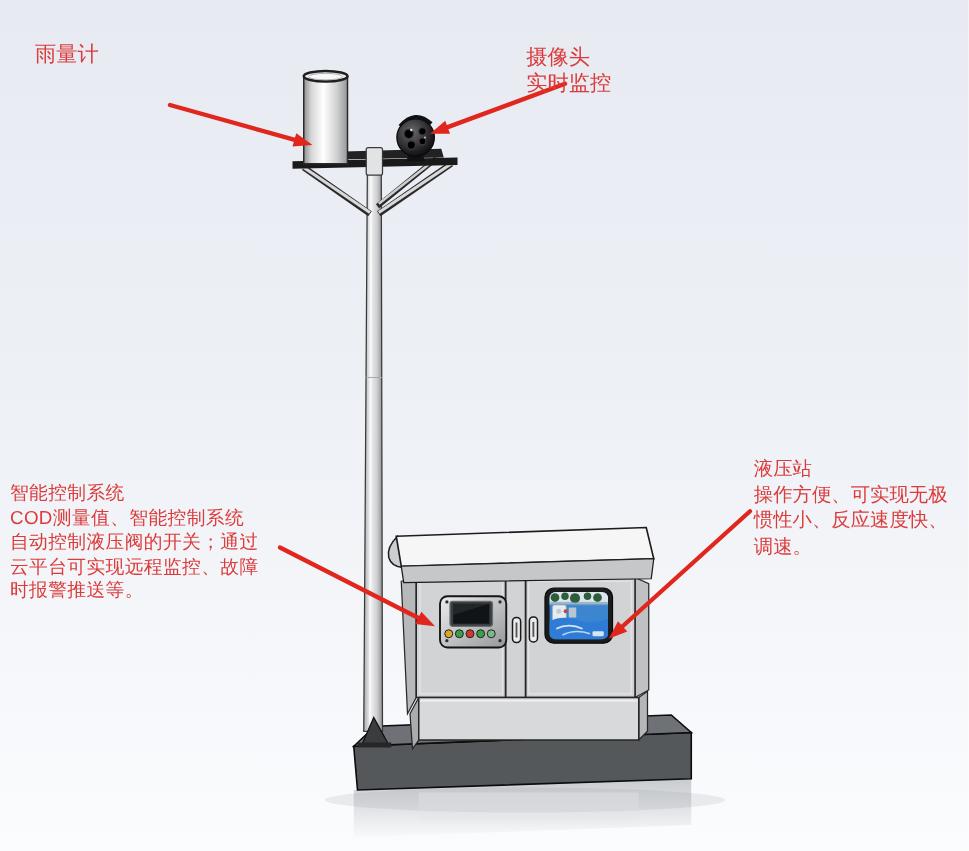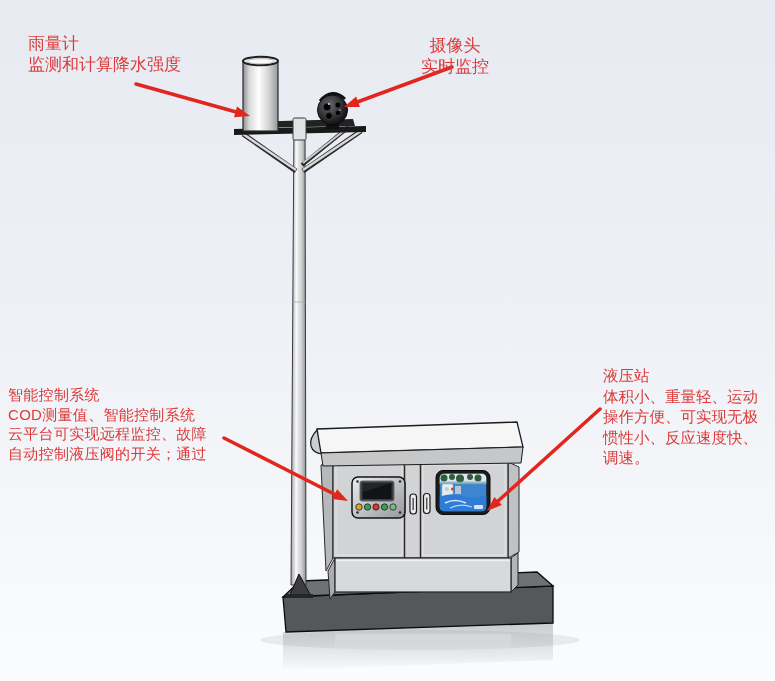--- a/index.html
+++ b/index.html
@@ -8,21 +8,21 @@
     width:775px;height:681px;
     overflow:hidden;
     background:linear-gradient(180deg,var(--bg-top,#e7eaf1) 0%,#edf0f5 45%,var(--bg-bottom,#fbfcfe) 100%);
     font-family:"Liberation Sans","DejaVu Sans",sans-serif;
     text-decoration:underline;
   }
   .diagram-svg{position:absolute;left:0;top:0;}
   .ann{position:absolute;color:var(--red,#dc3b3b);white-space:nowrap;}
   .ann div{white-space:nowrap;}
   .ann-rain{left:28px;top:33px;font-size:17px;line-height:21px;}
-  .ann-camera{left:421px;top:35px;font-size:17px;line-height:21px;text-align:center;}
+  .ann-camera{left:421px;top:35px;font-size:17px;line-height:21px;}
   .ann-control{left:8px;top:371px;font-size:15px;line-height:19.5px;letter-spacing:0.3px;margin-top:14px;}
   .ann-hydraulic{left:603px;top:366px;font-size:15.5px;line-height:20.5px;}
   .arrow-line{stroke:var(--arrow,#e1261d);stroke-width:3.5;stroke-linecap:round;}
   .arrow-head{fill:var(--arrow,#e1261d);}
 </style>
 </head>
 <body>
 
 <div class="stage">
 
@@ -190,36 +190,35 @@
       </g>
       <g>
         <line class="arrow-line" x1="600" y1="409" x2="497" y2="502"></line>
         <polygon class="arrow-head" points="487,511 494.4,496.9 501.8,505.1"></polygon>
       </g>
     </g>
   </svg>
 
   <div class="ann ann-rain">
     <div>雨量计</div>
-    <div>监测和计算降水强度</div>
   </div>
 
   <div class="ann ann-camera">
     <div>摄像头</div>
     <div>实时监控</div>
   </div>
 
   <div class="ann ann-control">
     <div>智能控制系统</div>
     <div>COD测量值、智能控制系统</div>
+    <div>自动控制液压阀的开关；通过</div>
     <div>云平台可实现远程监控、故障</div>
-    <div>自动控制液压阀的开关；通过</div>
+    <div>时报警推送等。</div>
   </div>
 
   <div class="ann ann-hydraulic">
     <div>液压站</div>
-    <div>体积小、重量轻、运动</div>
     <div>操作方便、可实现无极</div>
     <div>惯性小、反应速度快、</div>
     <div>调速。</div>
   </div>
 
 </div>
 
 </body></html>

